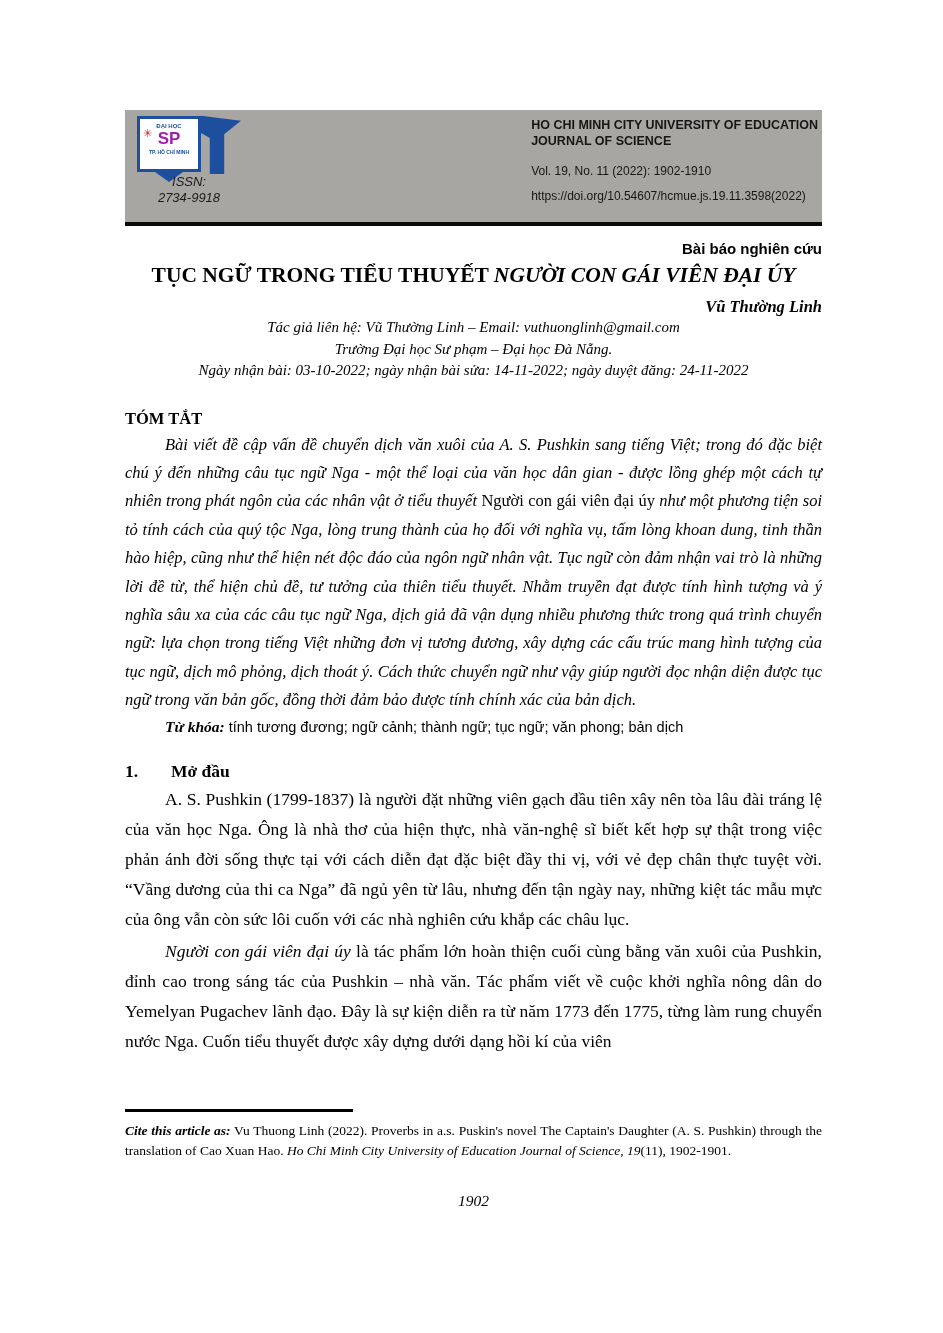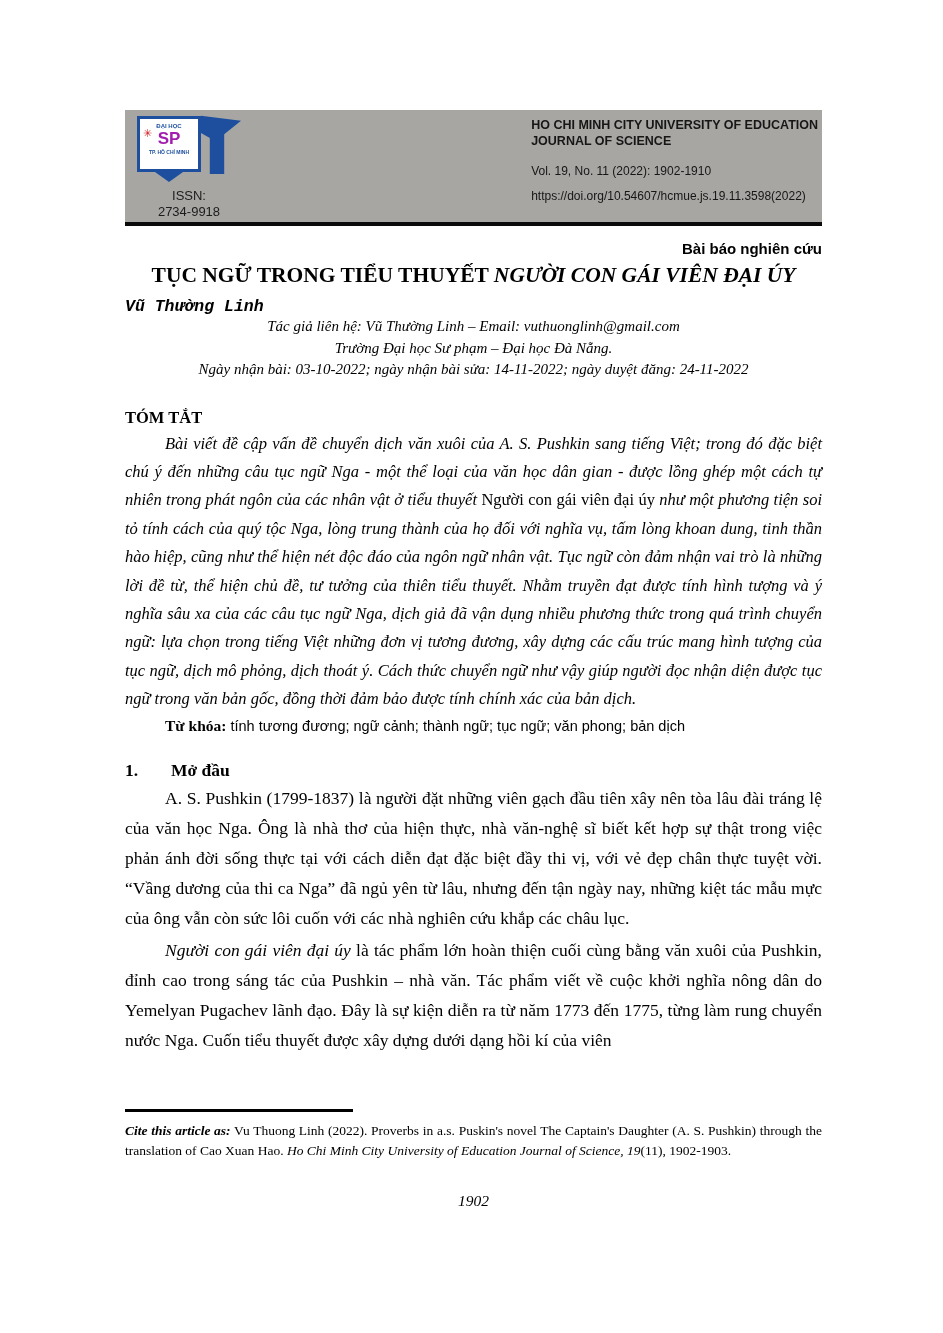--- a/index.html
+++ b/index.html
@@ -26,46 +26,46 @@
   .logo-box .lg-bot { font-size:5px; color:#1d4f9e; font-weight:bold; margin-top:3px; }
   .logo-atom { position:absolute; left:3px; top:9px; font-size:11px; color:#cc2229; }
   .logo-point {
     position:absolute; left:18px; top:60px; width:0; height:0;
     border-left:14px solid transparent; border-right:14px solid transparent; border-top:10px solid #1d4f9e;
   }
   .logo-swoosh {
     position:absolute; left:64px; top:0px; width:40px; height:62px; background:#1d4f9e;
     clip-path: polygon(0 6%, 100% 14%, 58% 36%, 58% 100%, 22% 100%, 22% 42%, 0 34%);
   }
-  .issn { position:absolute; left:0px; top:78px; width:128px; text-align:center;
-          font-size:13px; line-height:16px; color:#1c1c1c; }
+  .issn { position:absolute; left:0px; top:64px; width:128px; text-align:center;
+          font-size:13px; line-height:16px; color:#1c1c1c;font-style:italic; }
 
   .hdr-left  { position:absolute; left:122px; top:8px; }
   .hdr-right { position:absolute; right:4px;  top:8px; }
   .hdr-name  { font-weight:bold; font-size:12.5px; line-height:15.5px; }
   .hdr-vol   { font-size:12px; margin-top:15px; }
   .hdr-site  { font-size:12px; margin-top:11px; }
 
   
   .content { position:absolute; left:125px; top:240px; width:697px; }
   .article-type { text-align:right; font-family:"Liberation Sans",sans-serif; font-weight:bold;
                   font-size:15px; }
   .title { text-align:center; font-weight:bold; font-size:21.5px; line-height:31px; margin-top:3px; }
   .title .t-italic { font-style:italic; }
-  .author { text-align:left; font-weight:bold; font-style:italic; font-size:16.5px; margin-top:6px;font-family:Liberation Mono, monospace; }
+  .author { text-align:right; font-weight:bold; font-style:italic; font-size:16.5px; margin-top:6px; }
   .aff    { text-align:center; font-style:italic; font-size:15px; line-height:21.5px; }
   .aff:first-of-type { margin-top:2px; }
 
   
   .abs-heading { font-weight:bold; font-size:16.5px; margin-top:27px; }
   .abstract { font-style:italic; font-size:16.5px; line-height:28.4px; text-align:justify;
               text-indent:40px; margin-top:2px; }
   .abstract .upright { font-style:normal; }
   .keywords { text-indent:40px; font-size:15.5px; margin-top:3px; }
-  .kw-label { font-weight:bold; }
+  .kw-label { font-weight:bold; font-style:italic; }
   .kw-values { font-family:"Liberation Sans",sans-serif; font-size:14.5px; }
 
   
   .sec-heading { font-weight:bold; font-size:17.5px; margin-top:25px; }
   .sec-heading .sec-num { display:inline-block; width:46px; }
   .body-par { font-size:17.5px; line-height:30px; text-align:justify; text-indent:40px; margin-top:2px; }
   .body-par .novel-italic { font-style:italic; }
 
   
   .foot-rule { position:absolute; left:125px; top:1109px; width:228px; height:3px; background:#000; }
@@ -123,16 +123,16 @@
     <div class="keywords"><span class="kw-label">Từ khóa:</span><span class="kw-values"> tính tương đương; ngữ cảnh; thành ngữ; tục ngữ; văn phong; bản dịch</span></div>
 
     <div class="sec-heading"><span class="sec-num">1.</span><span>Mở đầu</span></div>
 
     <p class="body-par">A. S. Pushkin (1799-1837) là người đặt những viên gạch đầu tiên xây nên tòa lâu đài tráng lệ của văn học Nga. Ông là nhà thơ của hiện thực, nhà văn-nghệ sĩ biết kết hợp sự thật trong việc phản ánh đời sống thực tại với cách diễn đạt đặc biệt đầy thi vị, với vẻ đẹp chân thực tuyệt vời. “Vầng dương của thi ca Nga” đã ngủ yên từ lâu, nhưng đến tận ngày nay, những kiệt tác mẫu mực của ông vẫn còn sức lôi cuốn với các nhà nghiên cứu khắp các châu lục.</p>
 
     <p class="body-par"><span class="novel-italic">Người con gái viên đại úy</span><span> là tác phẩm lớn hoàn thiện cuối cùng bằng văn xuôi của Pushkin, đỉnh cao trong sáng tác của Pushkin – nhà văn. Tác phẩm viết về cuộc khởi nghĩa nông dân do Yemelyan Pugachev lãnh đạo. Đây là sự kiện diễn ra từ năm 1773 đến 1775, từng làm rung chuyển nước Nga. Cuốn tiểu thuyết được xây dựng dưới dạng hồi kí của viên</span></p>
   </div>
 
   <div class="foot-rule"></div>
-  <div class="citation"><span class="cite-label">Cite this article as:</span><span> Vu Thuong Linh (2022). Proverbs in a.s. Puskin's novel The Captain's Daughter (A. S. Pushkin) through the translation of Cao Xuan Hao. </span><span class="cite-journal">Ho Chi Minh City University of Education Journal of Science, 19</span><span>(11), 1902-1903.</span></div>
+  <div class="citation"><span class="cite-label">Cite this article as:</span><span> Vu Thuong Linh (2022). Proverbs in a.s. Puskin's novel The Captain's Daughter (A. S. Pushkin) through the translation of Cao Xuan Hao. </span><span class="cite-journal">Ho Chi Minh City University of Education Journal of Science, 19</span><span>(11), 1902-1901.</span></div>
 
   <div class="page-num">1902</div>
 </div>
 
 </body></html>

